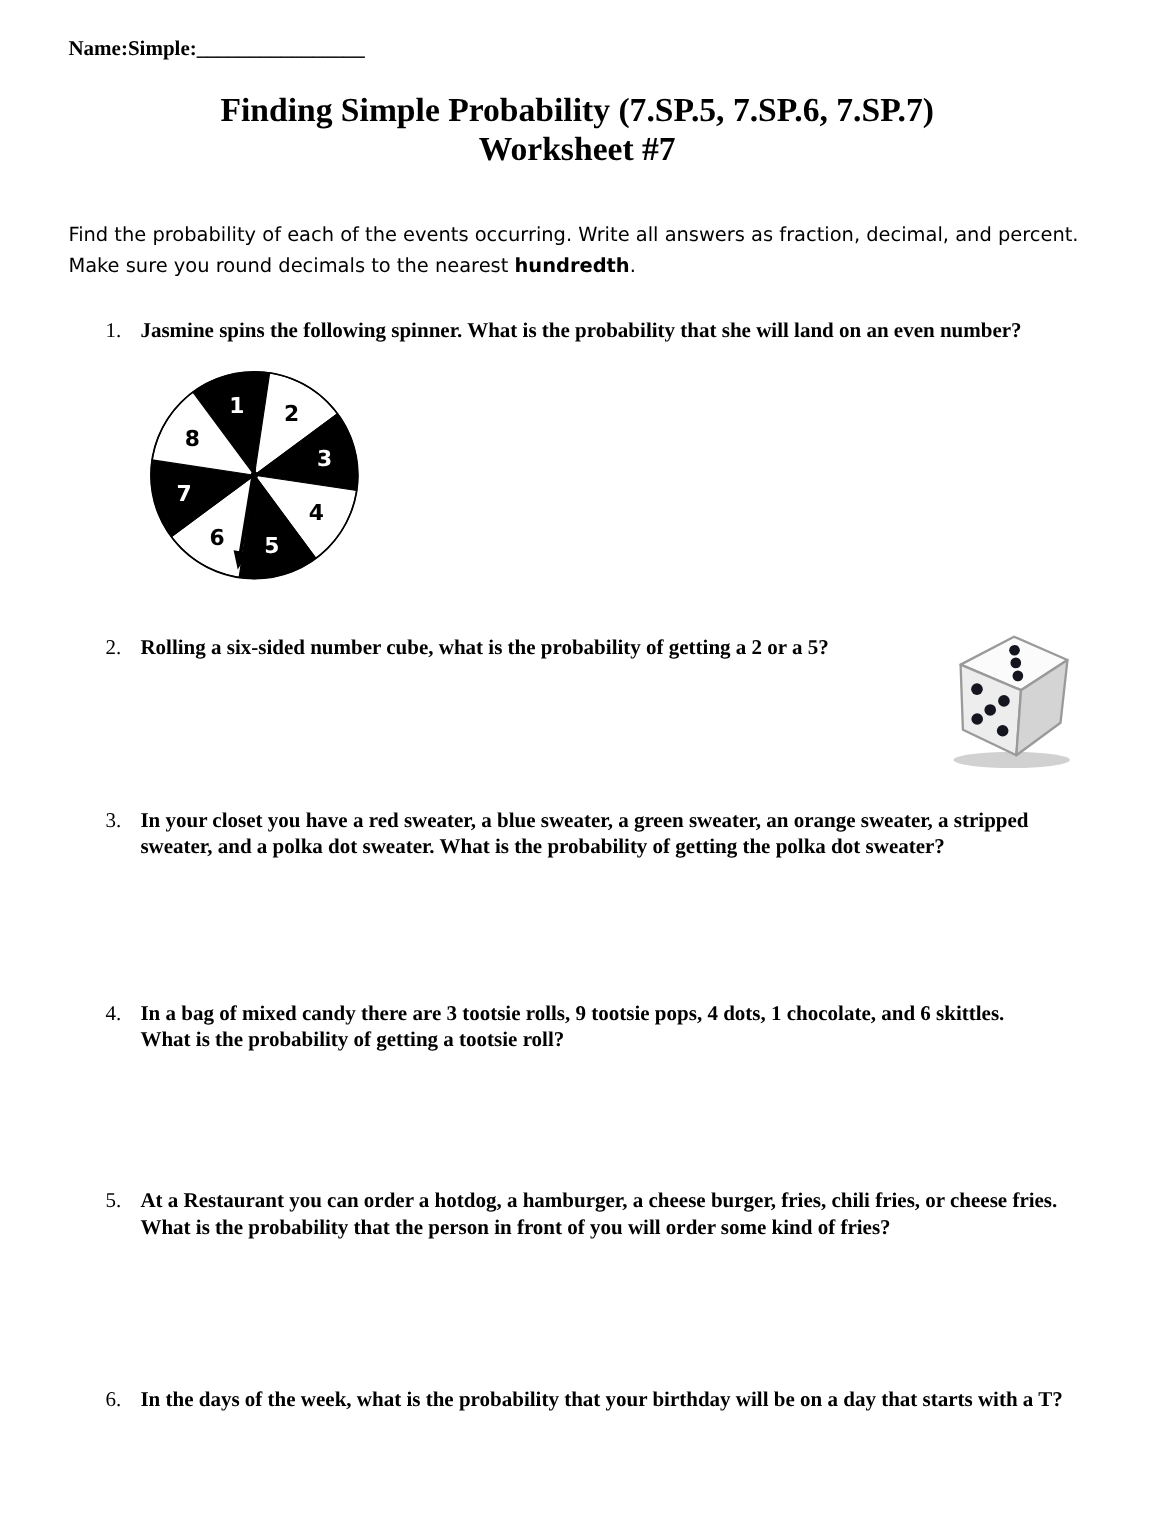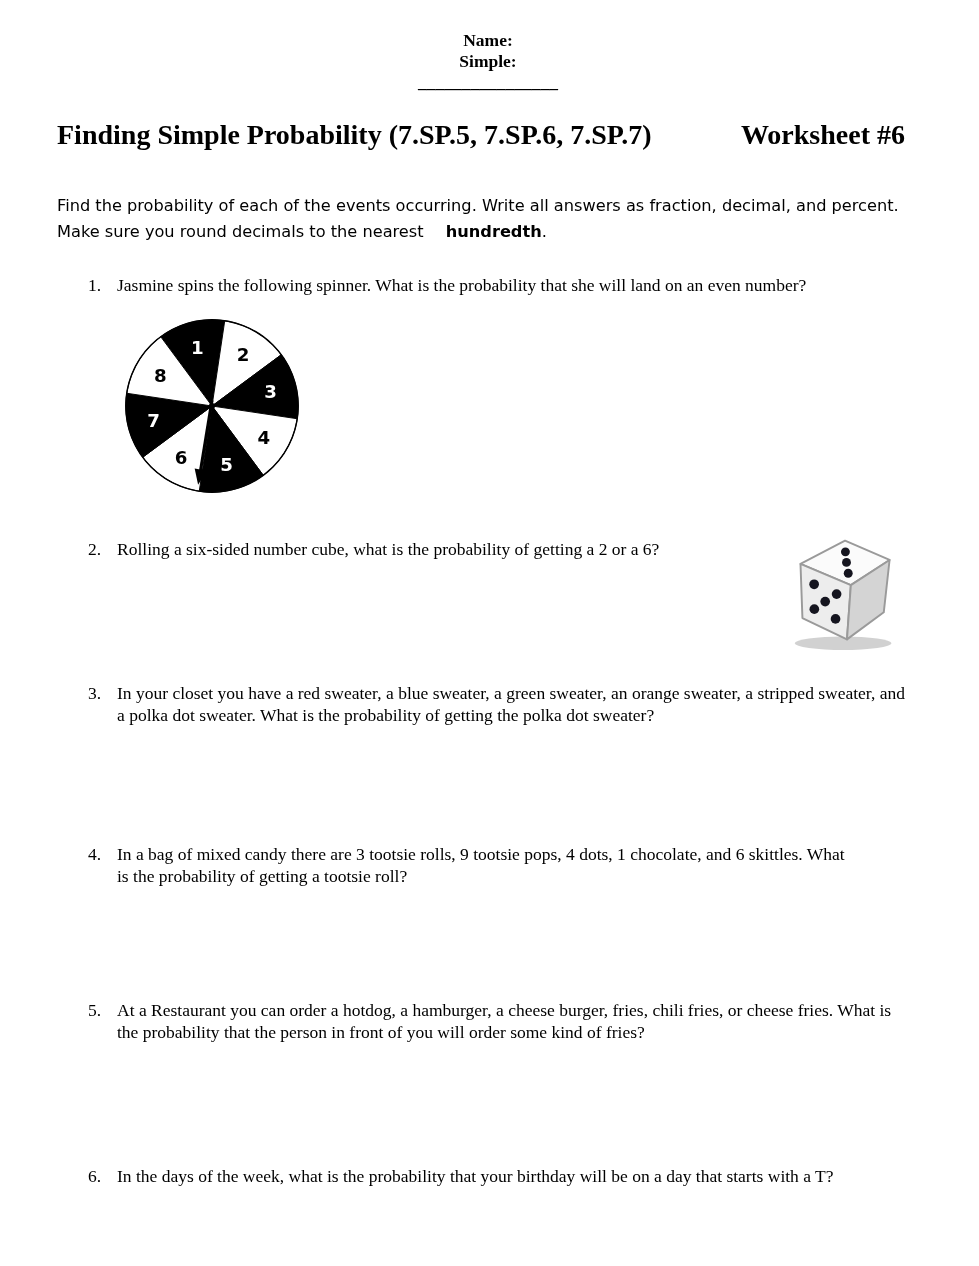--- a/index.html
+++ b/index.html
@@ -6,43 +6,43 @@
   body {
     width: 979px; height: 1266px;
     background: #ffffff;
     color: #000;
     font-family: "Liberation Serif", serif;
     overflow: hidden;
   }
   .page { padding: 30px 60px 0 57px; }
 
   .header-line {
-    display: flex; align-items: center;
+    display: flex; align-items: flex-start;
     font-weight: bold; font-size: 17.5px;
-    white-space: nowrap; overflow: hidden; flex-direction: column;
+    white-space: nowrap; overflow: hidden;
   }
   .underscores { letter-spacing: 0; }
 
   .title-line {
     display: flex; justify-content: space-between; align-items: center;
     margin-top: 26px; padding-right: 14px;
-    font-weight: bold; font-size: 28px;
+    font-weight: bold; font-size: 28px; flex-direction: column;
   }
 
   .instructions {
     margin-top: 42px;
     font-family: "DejaVu Sans", sans-serif;
     font-size: 16.2px; line-height: 1.6;
   }
-  .instructions .bold-word { font-weight: bold; margin-left: 17px; }
+  .instructions .bold-word { font-weight: bold; }
 
   .questions { margin-top: 30px; }
   .q { display: flex; font-size: 17.5px; line-height: 1.25; }
   .qnum { flex: 0 0 29px; margin-left: 31px; }
-  .qtext { flex: 1; padding-right: 10px; }
+  .qtext { flex: 1; padding-right: 10px; font-weight: bold; }
 
   .q1-block { margin-bottom: 0; }
   .spinner-wrap { margin: 18px 0 42px 64px; width: 182px; height: 182px; }
 
   .q2-block { position: relative; min-height: 122px; margin-bottom: 22px; }
   .die-wrap { position: absolute; right: 14px; top: -10px; width: 118px; height: 122px; }
 
   .q3-block { margin-bottom: 118px; }
   .q4-block { margin-bottom: 112px; }
   .q5-block { margin-bottom: 122px; }
@@ -56,21 +56,21 @@
 <div class="page">
 
   <div class="header-line">
     <span>Name:</span>
       <span>Simple:</span>
       <span class="underscores">________________</span>
   </div>
 
   <div class="title-line">
     <span>Finding Simple Probability (7.SP.5, 7.SP.6, 7.SP.7)</span>
-    <span>Worksheet #6</span>
+    <span>Worksheet #7</span>
   </div>
 
   <div class="instructions">
     <span>Find the probability of each of the events occurring. Write all answers as fraction, decimal, and percent. Make sure you round decimals to the nearest </span><span class="bold-word">hundredth</span><span>.</span>
   </div>
 
   <div class="questions">
 
     <div class="q1-block">
       <div class="q">
@@ -99,21 +99,21 @@
             <line x1="95" y1="89" x2="81.6" y2="171.2" stroke="#000" stroke-width="3.2"></line>
             <polygon points="80.5,177.1 76.9,160.2 89.7,162.5" fill="#000"></polygon>
             <circle cx="95" cy="95" r="3.2" fill="#000"></circle>
           </svg>
       </div>
     </div>
 
     <div class="q2-block">
       <div class="q">
         <span class="qnum">2.</span>
-        <span class="qtext" style="padding-right:180px;">Rolling a six-sided number cube, what is the probability of getting a 2 or a 6?</span>
+        <span class="qtext" style="padding-right:180px;">Rolling a six-sided number cube, what is the probability of getting a 2 or a 5?</span>
       </div>
       <div class="die-wrap">
         <svg id="die-svg" width="118" height="122" viewBox="0 0 118 126" xmlns="http://www.w3.org/2000/svg">
             <ellipse cx="56" cy="118" rx="50" ry="7" fill="rgba(0,0,0,0.18)"></ellipse>
             <path d="M 58,12 L 104,32 L 64,58 L 12,36 Z" fill="#fbfbfb" stroke="#9a9a9a" stroke-width="2" stroke-linejoin="round"></path>
             <path d="M 12,36 L 64,58 L 60,114 L 14,92 Z" fill="#ededed" stroke="#9a9a9a" stroke-width="2" stroke-linejoin="round"></path>
             <path d="M 64,58 L 104,32 L 98,86 L 60,114 Z" fill="#d4d4d4" stroke="#9a9a9a" stroke-width="2" stroke-linejoin="round"></path>
             <circle cx="58.4" cy="23.6" r="4.6" fill="#15151f"></circle>
             <circle cx="59.5" cy="34.5" r="4.6" fill="#15151f"></circle>
             <circle cx="61.3" cy="45.7" r="4.6" fill="#15151f"></circle>

